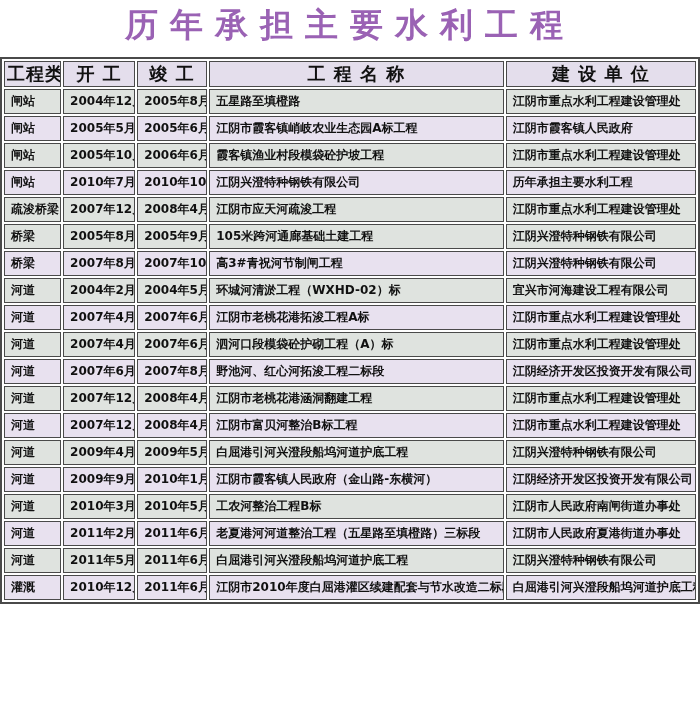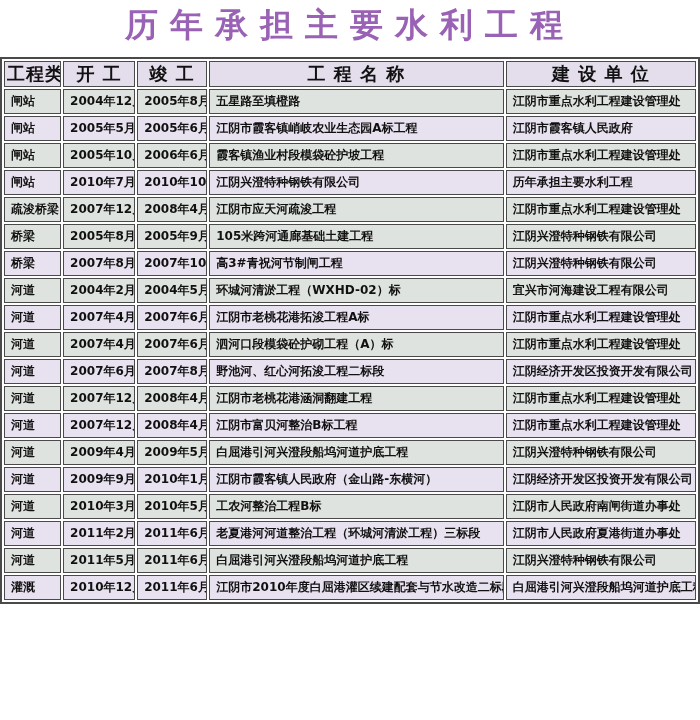--- a/index.html
+++ b/index.html
@@ -198,21 +198,21 @@
           <td>河道</td>
           <td>2010年3月</td>
           <td>2010年5月</td>
           <td>工农河整治工程B标</td>
           <td>江阴市人民政府南闸街道办事处</td>
         </tr>
         <tr class="even">
           <td>河道</td>
           <td>2011年2月</td>
           <td>2011年6月</td>
-          <td>老夏港河河道整治工程（环城河清淤工程）三标段</td>
+          <td>老夏港河河道整治工程（五星路至填橙路）三标段</td>
           <td>江阴市人民政府夏港街道办事处</td>
         </tr>
         <tr class="odd">
           <td>河道</td>
           <td>2011年5月</td>
           <td>2011年6月</td>
           <td>白屈港引河兴澄段船坞河道护底工程</td>
           <td>江阴兴澄特种钢铁有限公司</td>
         </tr>
         <tr class="even">

